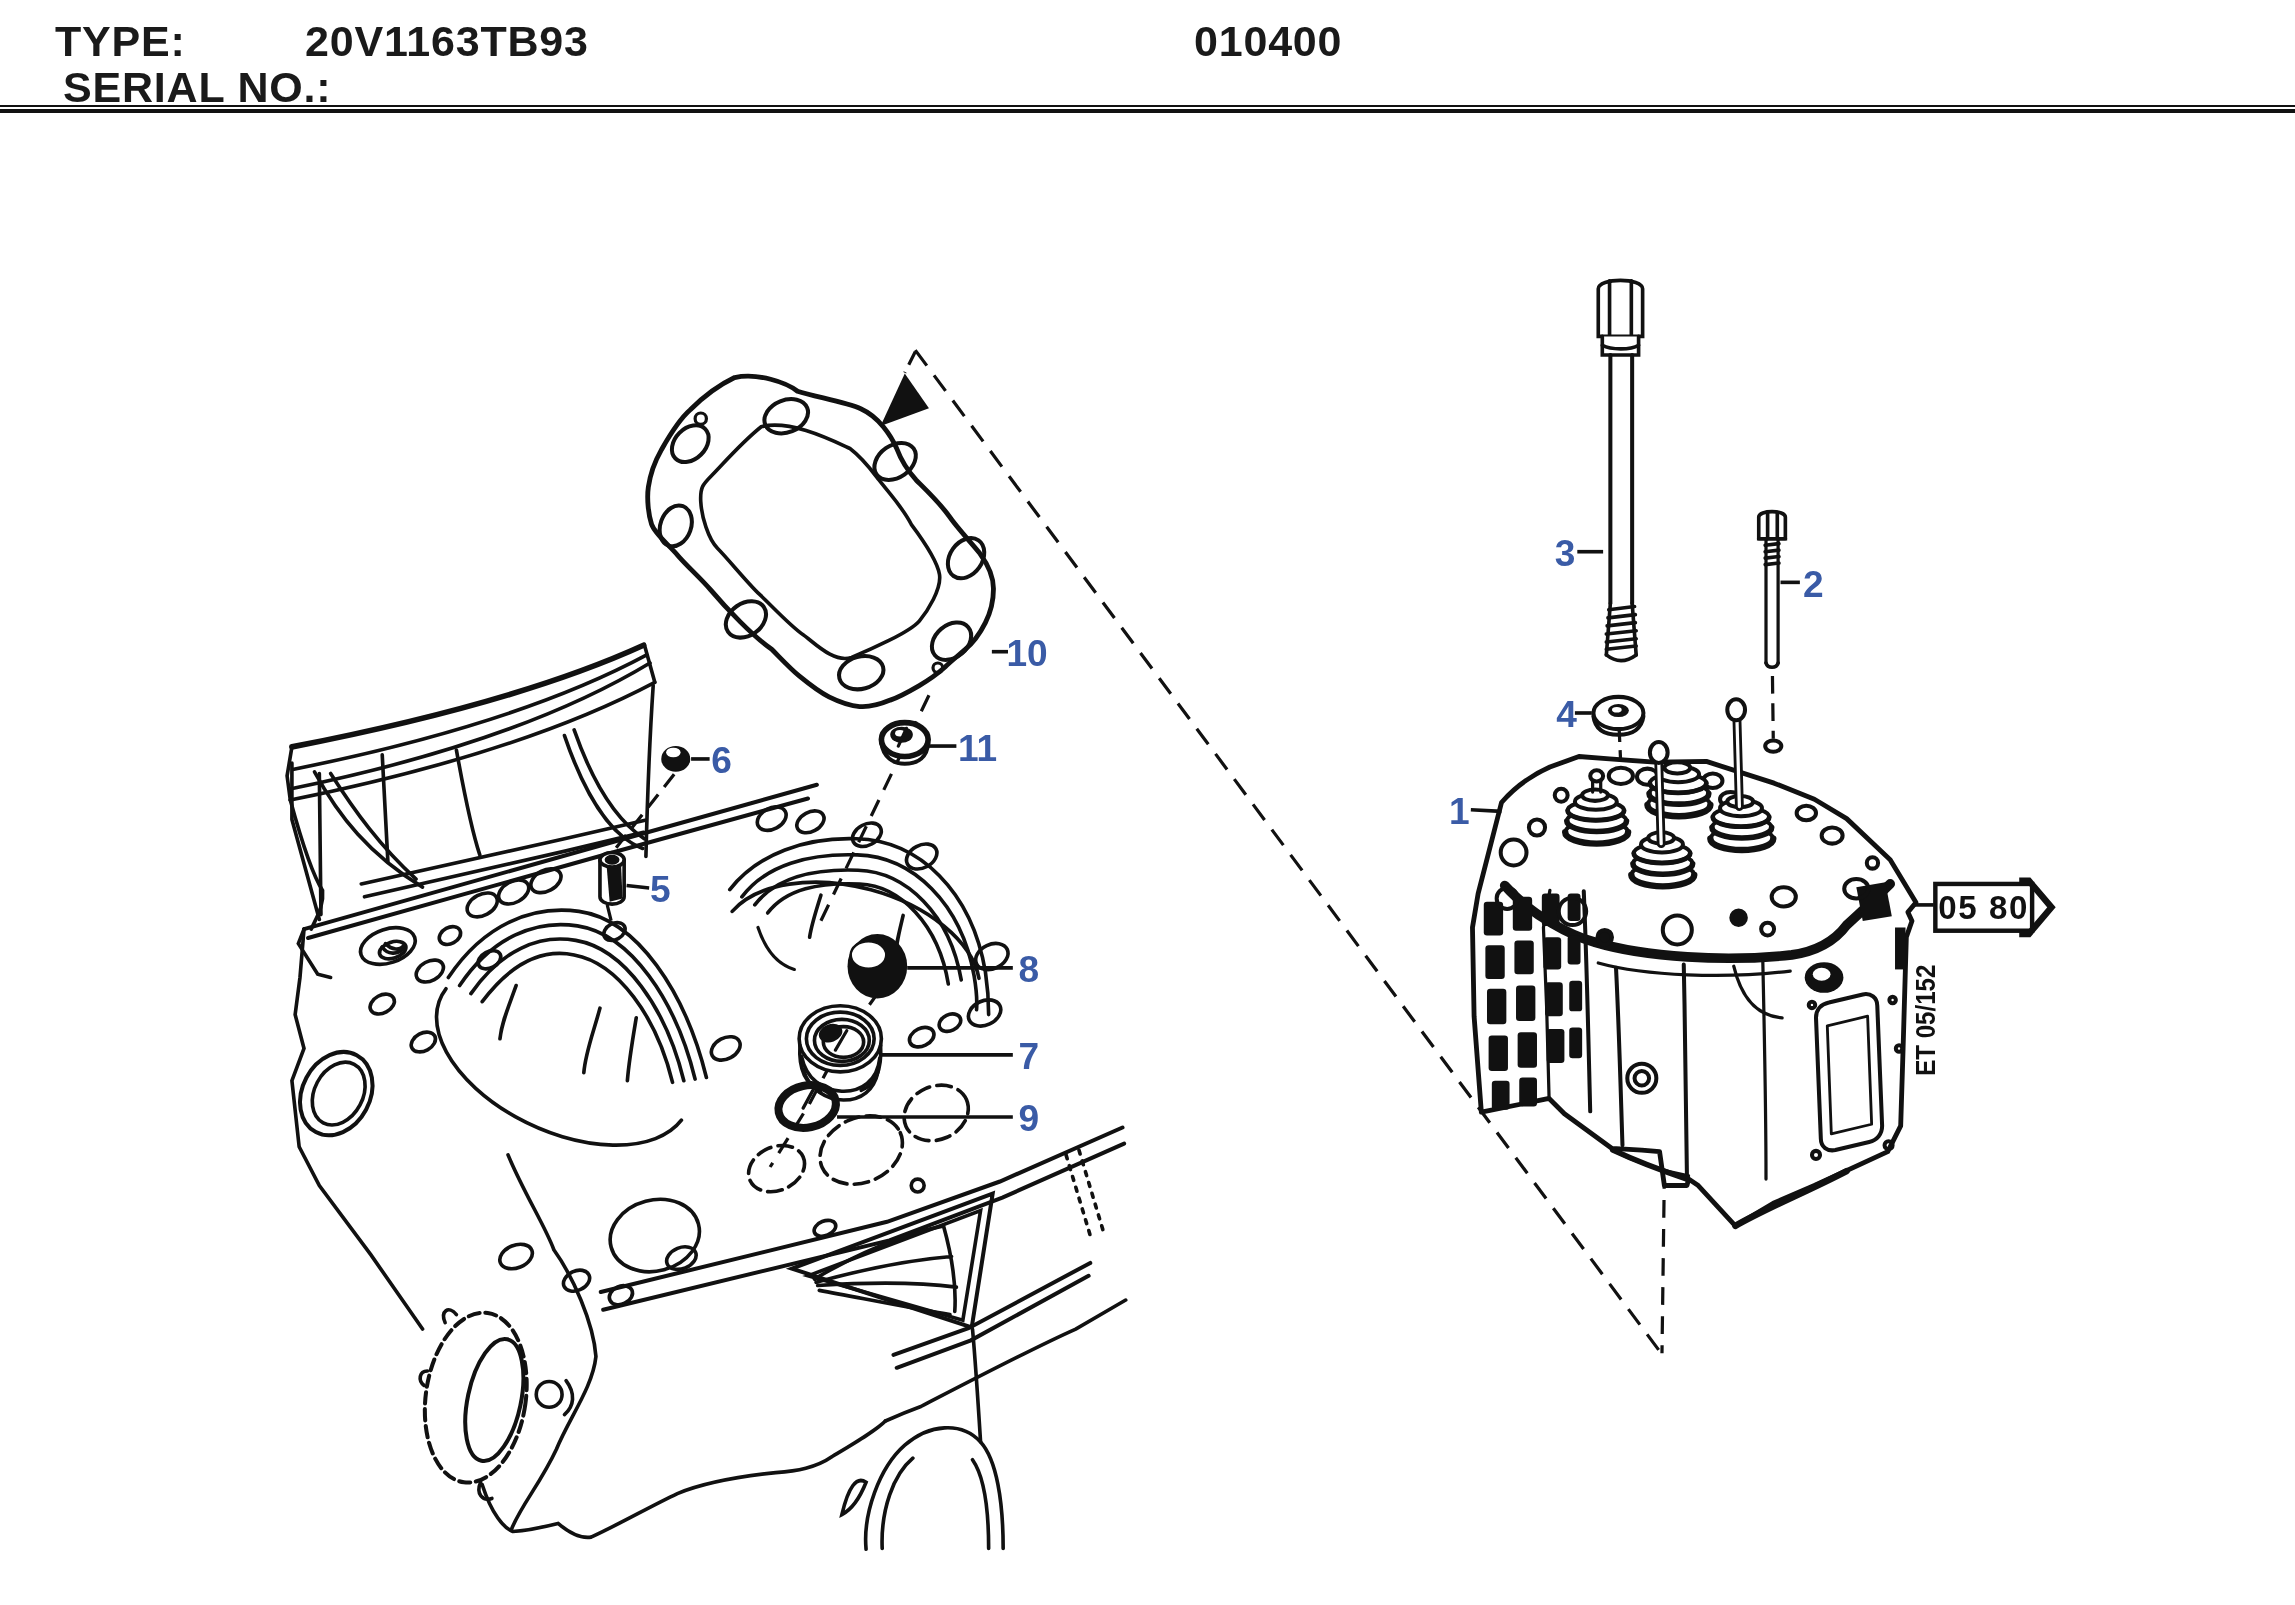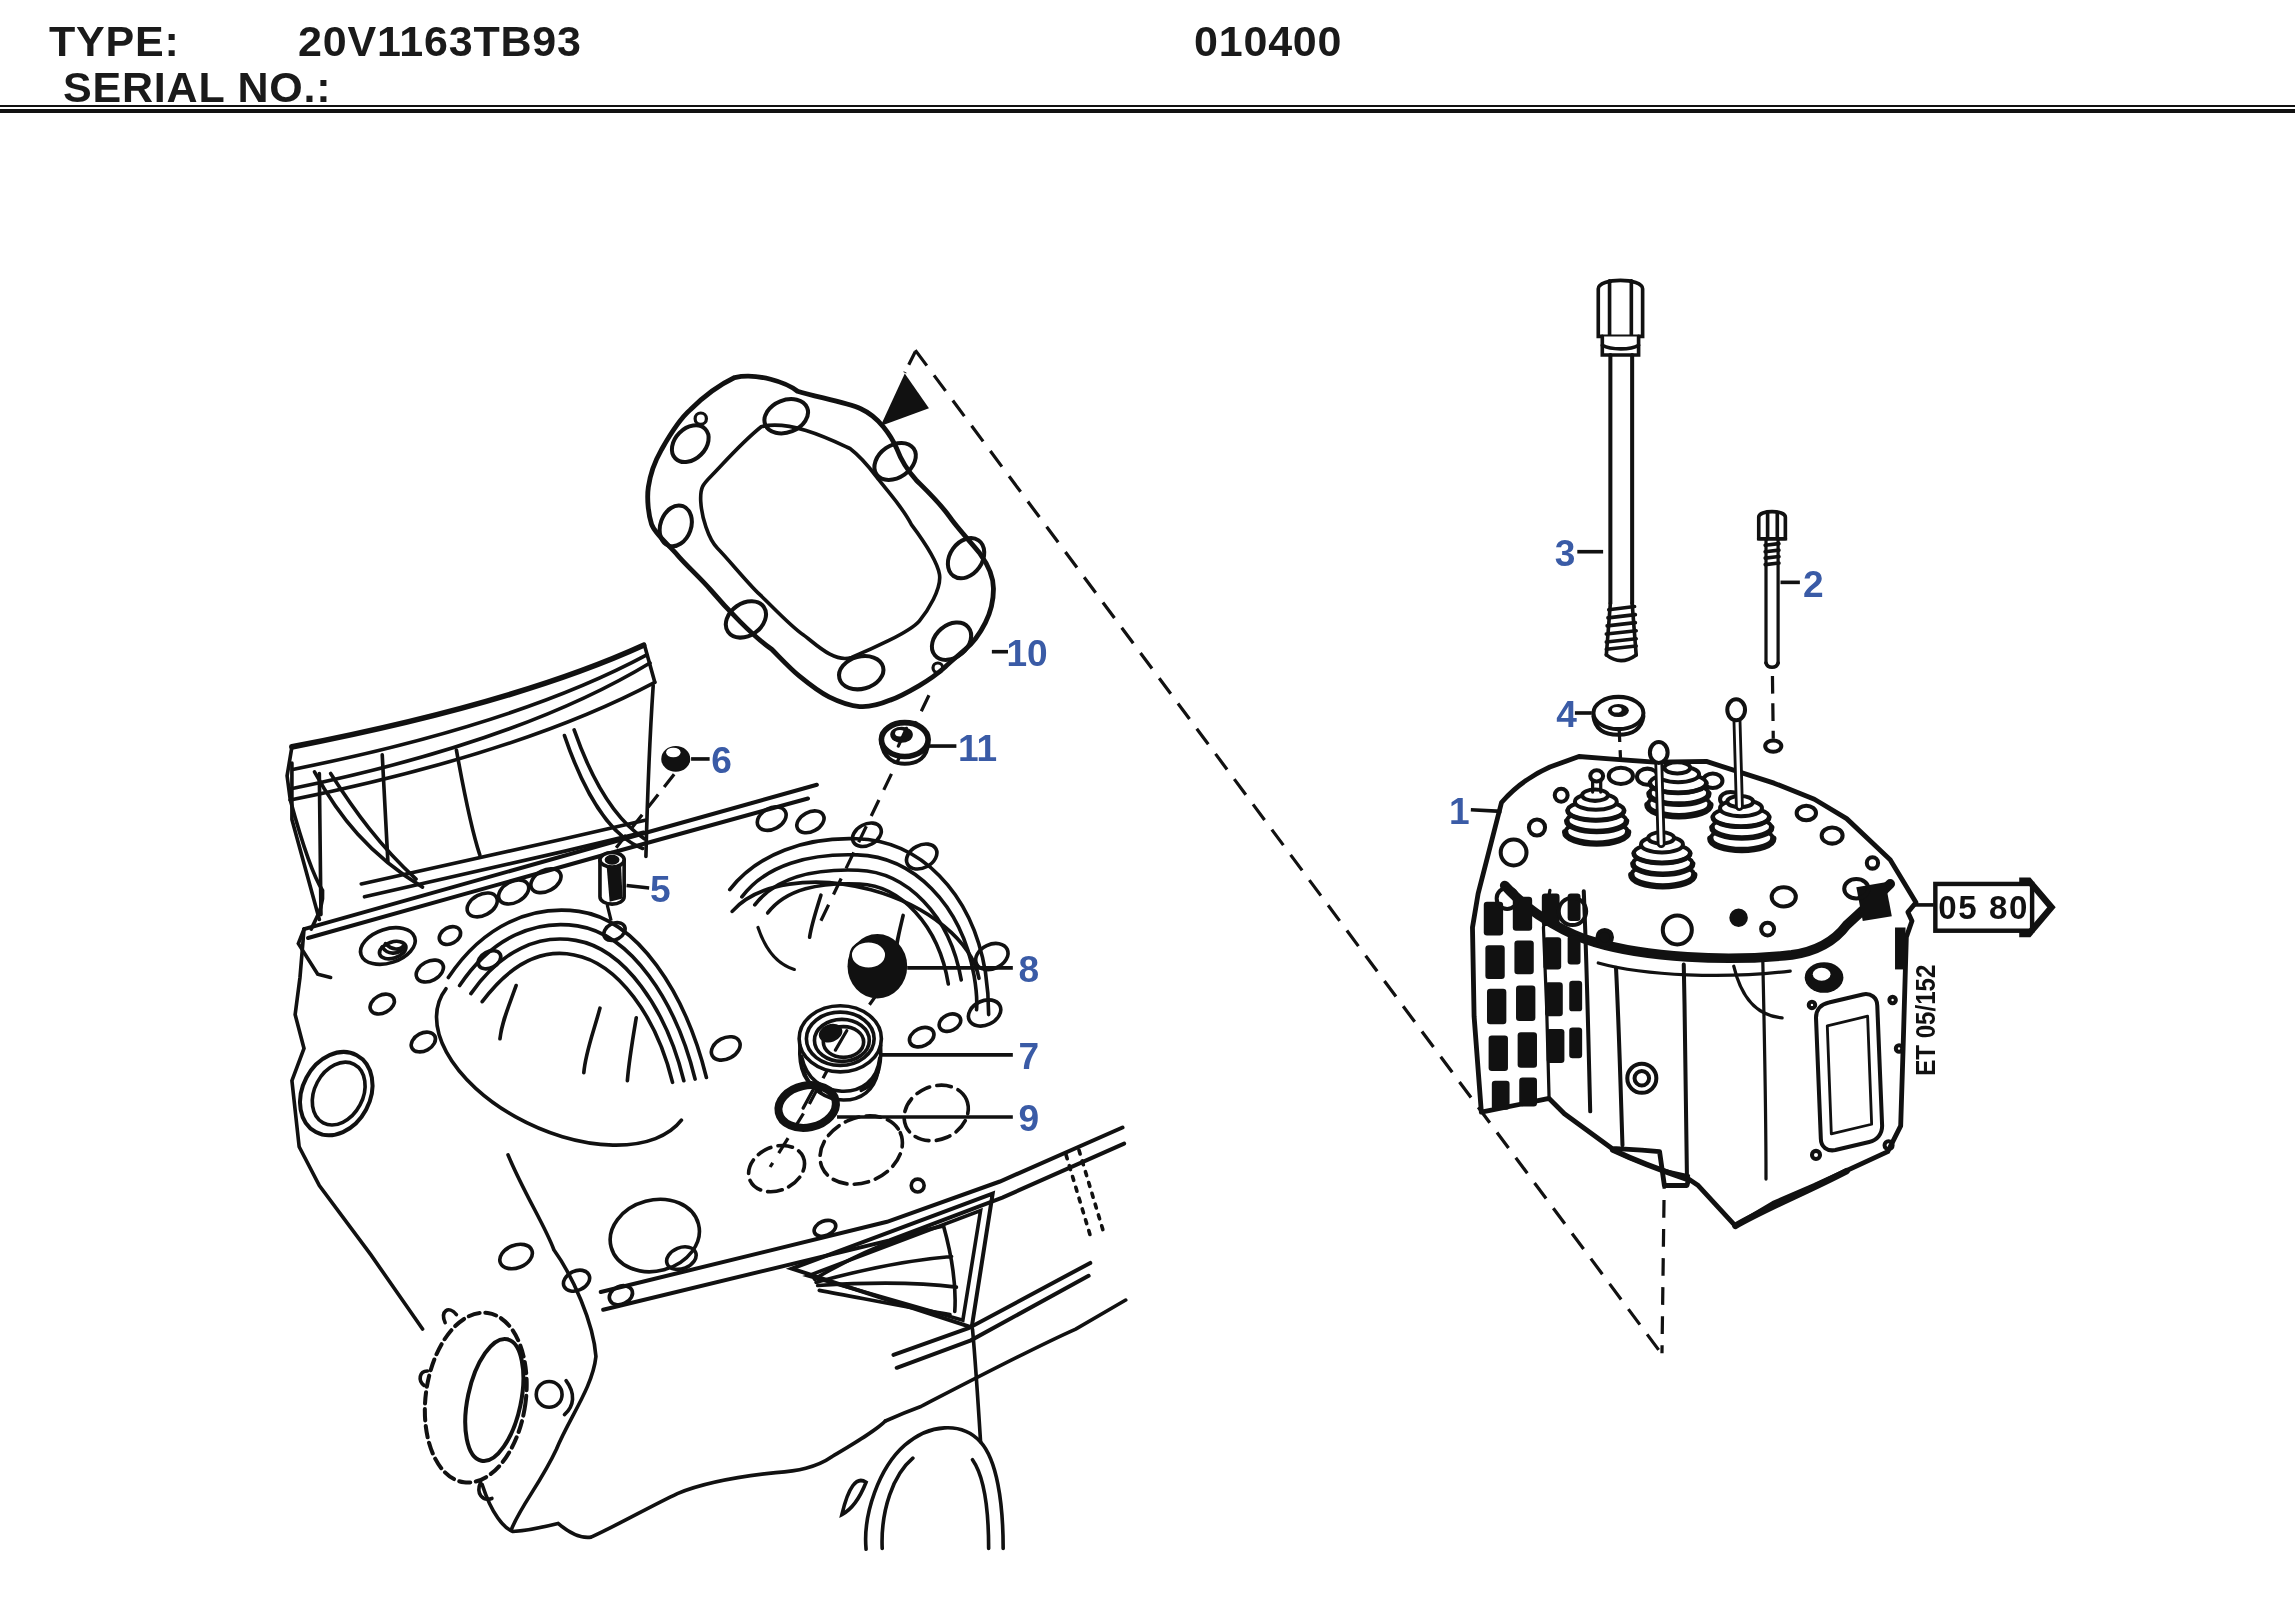--- a/index.html
+++ b/index.html
@@ -4,22 +4,22 @@
 <style>
   html,body{margin:0;padding:0;background:#ffffff;}
   .page{position:relative;width:2295px;height:1605px;background:#ffffff;overflow:hidden;
         font-family:"Liberation Sans",sans-serif;}
   .hdr{position:absolute;color:#1a1a1a;font-weight:bold;font-size:43px;letter-spacing:0.8px;white-space:pre;}
   svg{position:absolute;left:0;top:0;}
 </style>
 </head>
 <body>
 <div class="page">
-  <div class="hdr" style="left:49px;top:17px;">TYPE:</div>
-  <div class="hdr" style="left:298px;top:17px;">20V1163TB93</div>
+  <div class="hdr" style="left:55px;top:17px;">TYPE:</div>
+  <div class="hdr" style="left:305px;top:17px;">20V1163TB93</div>
   <div class="hdr" style="left:1194px;top:17px;">010400</div>
   <div class="hdr" style="left:63px;top:63px;">SERIAL NO.:</div>
   <div style="position:absolute;left:0;top:105px;width:2295px;height:1.6px;background:#111;"></div>
   <div style="position:absolute;left:0;top:109px;width:2295px;height:4px;background:#111;"></div>
   <svg width="2295" height="1605" viewBox="0 0 2846 1990">
     <g id="dashes" fill="none" stroke="#111" stroke-width="4">
       <path d="M1135,434 L2060,1678" stroke-dasharray="24 15"></path>
       <path d="M2064,1452 L2061,1678" stroke-dasharray="22 14"></path>
       <path d="M1135,436 L1122,462" stroke-dasharray="18 10"></path>
       <path d="M1152,862 L1128,912 L1112,946 L1013,1152" stroke-dasharray="22 14"></path>

